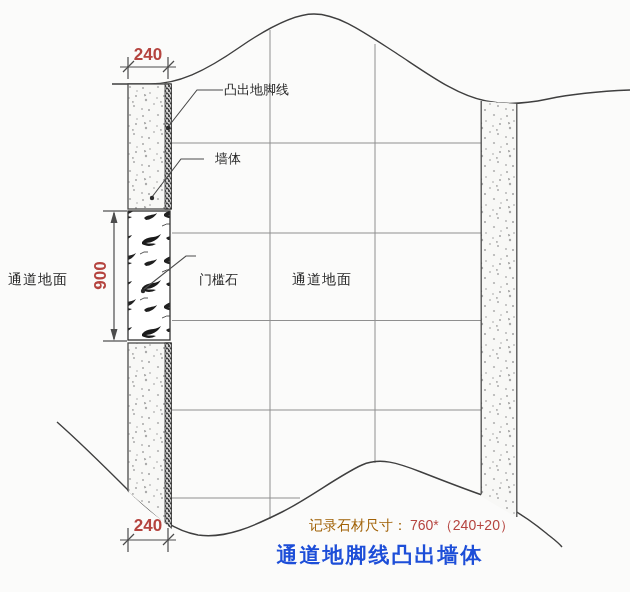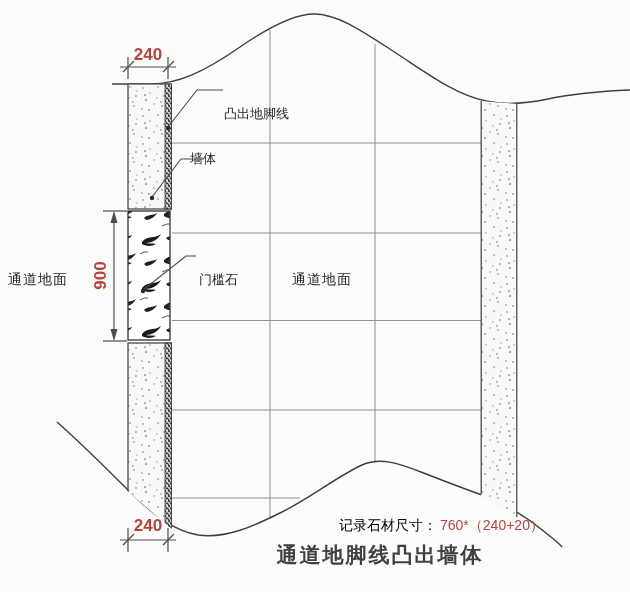--- a/index.html
+++ b/index.html
@@ -6,25 +6,25 @@
   #stage{
     position:relative;width:630px;height:592px;background:#fbfbfa;
     font-family:"Liberation Sans",sans-serif;overflow:hidden;
   }
   #linework{position:absolute;left:0;top:0;}
   .lbl{position:absolute;color:#262626;font-size:13px;line-height:1.1;white-space:nowrap;}
   .dim{position:absolute;color:#b5443f;font-weight:bold;font-size:17px;line-height:1;white-space:nowrap;text-align:center;}
   .dim-rot{transform:rotate(-90deg);transform-origin:50% 50%;}
   .floor-lbl{font-size:14px;letter-spacing:1px;}
   .note-row{position:absolute;left:309px;top:517px;display:flex;gap:3px;font-size:14px;white-space:nowrap;}
-  .note-black{color:#000000;margin-left:30px;}
+  .note-black{color:#a16207;}
   .note-red{color:#b5443f;}
   .title{
     position:absolute;left:250px;top:541px;width:260px;text-align:center;
-    color:#404040;font-size:21px;font-weight:bold;letter-spacing:2px;
+    color:#1d4ed8;font-size:21px;font-weight:bold;letter-spacing:2px;
     font-family:"Liberation Serif",serif;white-space:nowrap;
   }
 </style>
 </head>
 <body>
 
 <div id="stage">
 
   <svg id="linework" width="630" height="592" viewBox="0 0 630 592">
     <defs>
@@ -138,23 +138,23 @@
       <circle cx="143" cy="291" r="2.2" fill="#2b2b2b" stroke="none"></circle>
     </g>
   </svg>
 
   <div class="dim" style="left:125px;top:46px;width:46px;">240</div>
 
   <div class="dim" style="left:125px;top:517px;width:46px;">240</div>
 
   <div class="dim dim-rot" style="left:80px;top:267px;width:40px;height:17px;">900</div>
 
-  <div class="lbl" style="left:224px;top:83px;margin-top:24px;">凸出地脚线</div>
+  <div class="lbl" style="left:224px;top:83px;">凸出地脚线</div>
 
-  <div class="lbl" style="left:190px;top:152px;">墙体</div>
+  <div class="lbl" style="left:215px;top:152px;">墙体</div>
 
   <div class="lbl" style="left:199px;top:249px;margin-top:24px;">门槛石</div>
 
   <div class="lbl floor-lbl" style="left:292px;top:272px;">通道地面</div>
 
   <div class="lbl floor-lbl" style="left:8px;top:272px;">通道地面</div>
 
   <div class="note-row">
     <span class="note-black">记录石材尺寸：</span>
     <span class="note-red">760*（240+20）</span>

